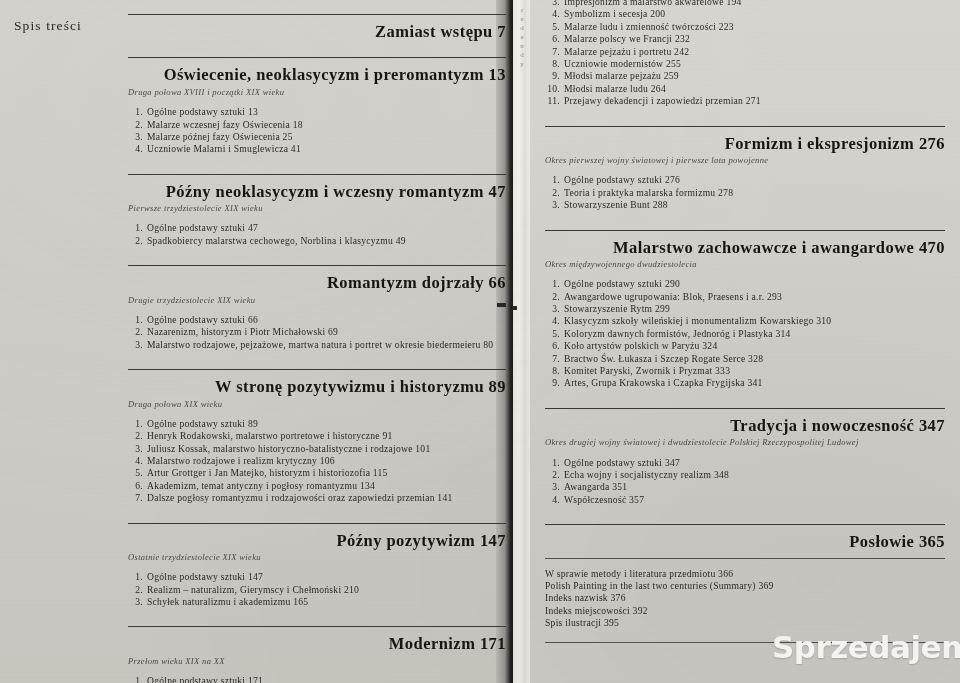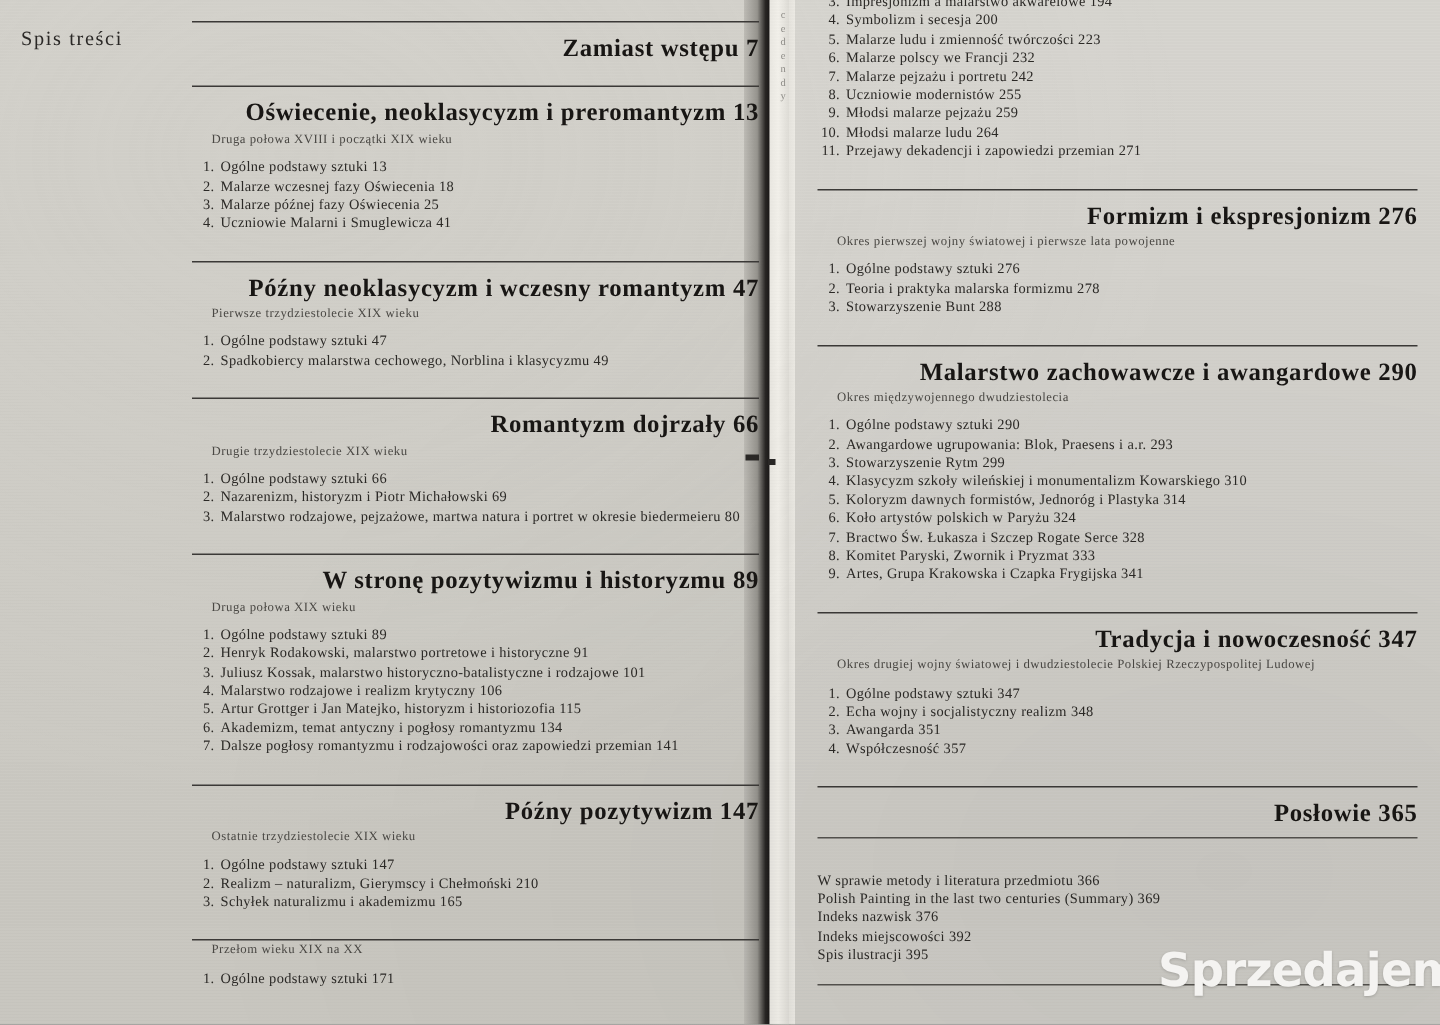--- a/index.html
+++ b/index.html
@@ -113,24 +113,25 @@
   .sec-title {
     font-size: 16.5px;
     font-weight: bold;
     letter-spacing: .45px;
     margin: 7px 0 2px 0;
     line-height: 1.18;
     color: #181614;
     text-align: right;
   }
   .sec-sub {
+    font-style: italic;
     font-size: 8.5px;
     letter-spacing: .35px;
     color: #4a4844;
-    margin: 0 0 9px 13px;
+    margin: 0 0 9px 0;
     line-height: 1.2;
   }
   ol.items, ul.items {
     list-style: none;
     margin: 0;
     padding: 0;
     font-size: 9.6px;
     line-height: 12.4px;
     letter-spacing: .25px;
     color: #2b2926;
@@ -317,20 +318,21 @@
           </li>
           <li>
             <span class="num">3.</span>
             <span class="txt">Schyłek naturalizmu i akademizmu 165</span>
           </li>
         </ol>
       </div>
       <div class="gap-lg"></div>
       <hr class="rule">
       <div class="sec">
+        <div class="sec-title">Modernizm 171</div>
         <div class="sec-sub">Przełom wieku XIX na XX</div>
         <ol class="items">
           <li>
             <span class="num">1.</span>
             <span class="txt">Ogólne podstawy sztuki 171</span>
           </li>
         </ol>
       </div>
     </div>
 
@@ -391,21 +393,21 @@
           </li>
           <li>
             <span class="num">3.</span>
             <span class="txt">Stowarzyszenie Bunt 288</span>
           </li>
         </ol>
       </div>
       <div class="gap-lg"></div>
       <hr class="rule">
       <div class="sec">
-        <div class="sec-title">Malarstwo zachowawcze i awangardowe 290</div>
+        <div class="sec-title">Malarstwo zachowawcze i awangardowe 470</div>
         <div class="sec-sub">Okres międzywojennego dwudziestolecia</div>
         <ol class="items">
           <li>
             <span class="num">1.</span>
             <span class="txt">Ogólne podstawy sztuki 290</span>
           </li>
           <li>
             <span class="num">2.</span>
             <span class="txt">Awangardowe ugrupowania: Blok, Praesens i a.r. 293</span>
           </li>
@@ -463,21 +465,21 @@
           </li>
         </ol>
       </div>
       <div class="gap-lg"></div>
       <hr class="rule">
       <div class="sec">
         <div class="sec-title">Posłowie 365</div>
       </div>
       <div class="gap-md"></div>
       <hr class="rule rule-thin" style="margin-top: -10px;">
-      <div style="margin-top: 23px;">
+      <div style="margin-top: 9px;">
         <ul class="items">
           <li>
             <span class="txt">W sprawie metody i literatura przedmiotu 366</span>
           </li>
           <li>
             <span class="txt">Polish Painting in the last two centuries (Summary) 369</span>
           </li>
           <li>
             <span class="txt">Indeks nazwisk 376</span>
           </li>

